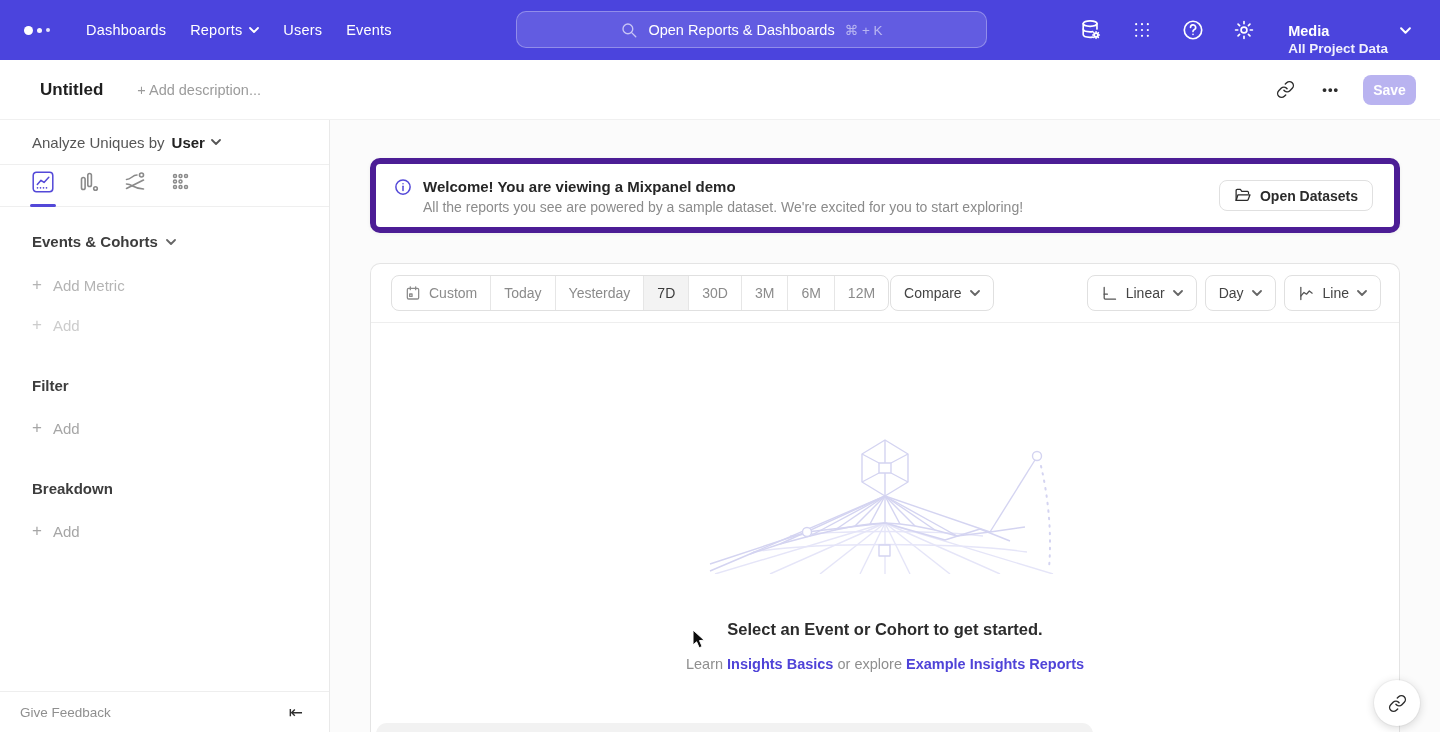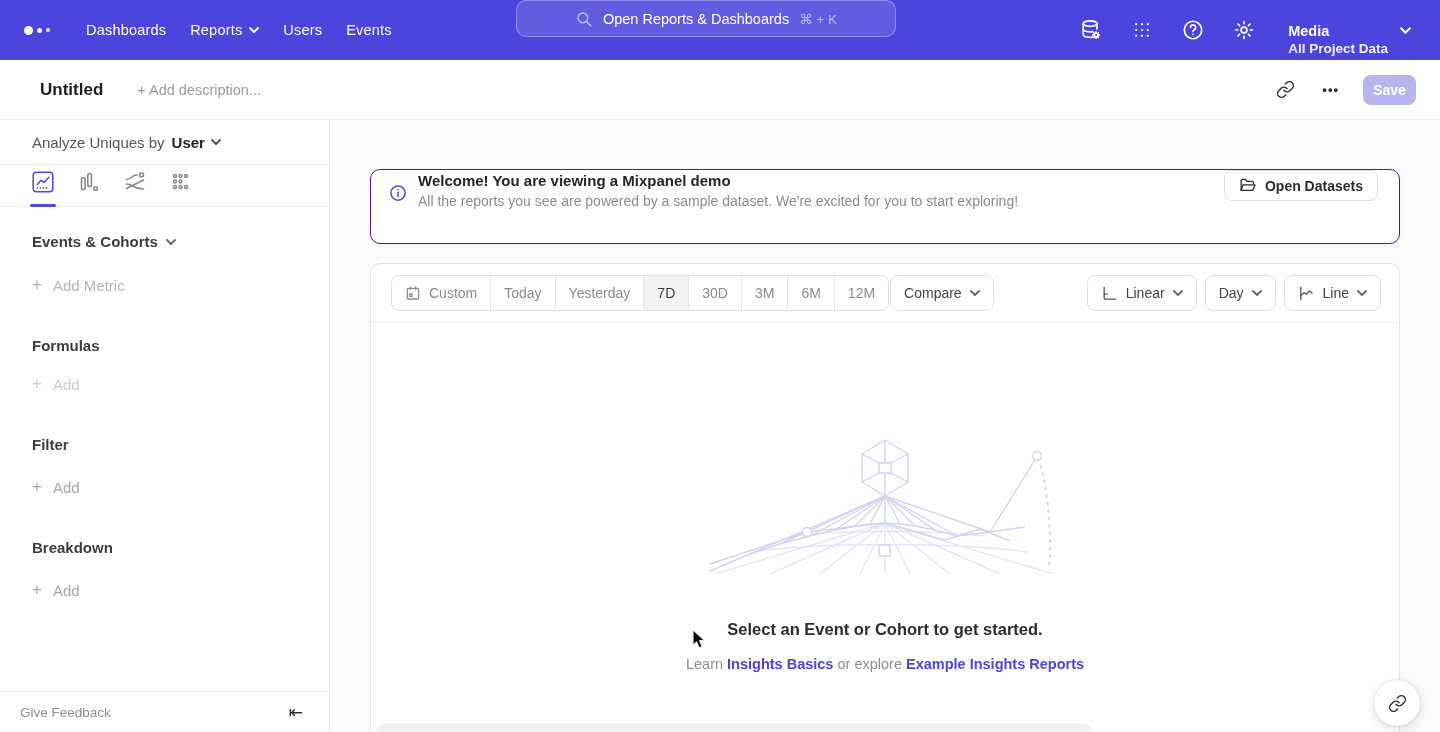--- a/index.html
+++ b/index.html
@@ -12,21 +12,21 @@
     padding:0 30px 0 24px; position:relative; }
   .logo { display:flex; align-items:center; gap:4px; margin-right:36px; cursor:pointer; }
   .logo .d1 { width:9px; height:9px; border-radius:50%; background:#fff; }
   .logo .d2 { width:5px; height:5px; border-radius:50%; background:rgba(255,255,255,.95); }
   .logo .d3 { width:4px; height:4px; border-radius:50%; background:rgba(255,255,255,.85); }
   .topnav-items { display:flex; align-items:center; gap:24px; }
   .nav-item { color:#fff; font-size:14.5px; font-weight:500; letter-spacing:.2px;
     display:flex; align-items:center; gap:7px; cursor:pointer; }
   .chev { width:10px; height:6px; display:inline-block; }
   .chev svg { display:block; }
-  .search { position:absolute; left:516px; top:0; width:380px; height:37px;
+  .search { position:absolute; left:516px; top:11px; width:471px; height:37px;
     background:rgba(255,255,255,.13); border:1px solid rgba(255,255,255,.30);
     border-radius:10px; display:flex; align-items:center; justify-content:center;
     gap:10px; cursor:text; }
   .search .ph { color:#fff; font-size:14.5px; font-weight:500; }
   .search .sc { color:rgba(255,255,255,.55); font-size:13.5px; }
   .topnav-right { margin-left:auto; display:flex; align-items:center; gap:27px; }
   .tn-icon { width:24px; height:24px; color:#fff; display:flex; align-items:center;
     justify-content:center; cursor:pointer; position:relative; }
   .project { display:flex; align-items:center; gap:12px; cursor:pointer; margin-left:5px; }
   .project .pname { color:#fff; font-size:14.5px; font-weight:700; line-height:17px;margin-top:19px; }
@@ -67,23 +67,23 @@
   .c-add { color:#a6a6a6; margin-top:24px; }
   .mt-sec { margin-top:42px; }
   .sidebar-footer { position:absolute; bottom:0; left:0; right:0; height:41px;
     border-top:1px solid #eeeeee; display:flex; align-items:center; padding:0 26px 0 20px; }
   .feedback { font-size:13.5px; color:#8f8f8f; cursor:pointer; }
   .collapse { margin-left:auto; font-size:17px; color:#2e2e2e; cursor:pointer; line-height:1; }
 
   .content { flex:1; background:#fbfbfb; position:relative; }
 
   
-  .banner { position:absolute; left:40px; top:49px; width:1030px; height:75px;
-    background:#fff; border:1px solid #4c1d95; border-radius:10px;
-    box-shadow:0 1px 4px rgba(0,0,0,.05); display:flex; align-items:flex-start; padding:0 21px 0 18px; }
+  .banner { position:absolute; left:40px; top:38px; width:1030px; height:75px;
+    background:#fff; border:6px solid #4c1d95; border-radius:10px;
+    box-shadow:0 1px 4px rgba(0,0,0,.05); display:flex; align-items:center; padding:0 21px 0 18px; }
   .info-ic { width:18px; height:18px; color:#5348d8; margin-right:11px; align-self:flex-start; margin-top:14px; }
   .banner-text { display:flex; flex-direction:column; gap:4px; padding-top:2px; }
   .banner-title { font-size:15px; font-weight:700; color:#262626; }
   .banner-sub { font-size:14px; color:#8b8b8b; }
   .view-datasets { margin-left:auto; height:31px; background:#fff; border:1px solid #e0e0e0;
     border-radius:8px; display:flex; align-items:center; gap:9px; padding:0 14px;
     font-size:14px; font-weight:600; color:#2b2b2b; cursor:pointer;
     font-family:"Liberation Sans", sans-serif; }
 
   
@@ -281,23 +281,20 @@
               <svg class="stroke" width="10" height="6" viewBox="0 0 10 6">
                 <polyline points="1,1 5,5 9,1"></polyline>
               </svg>
             </span>
         </div>
         <div class="add-row c-metric">
           <span class="plus">+</span>
           <span>Add Metric</span>
         </div>
 
-        <div class="section-title mt-sec">
-          <span>Formulas</span>
-        </div>
         <div class="add-row c-dim">
           <span class="plus">+</span>
           <span>Add</span>
         </div>
 
         <div class="section-title mt-sec">
           <span>Filter</span>
         </div>
         <div class="add-row c-add">
           <span class="plus">+</span>

